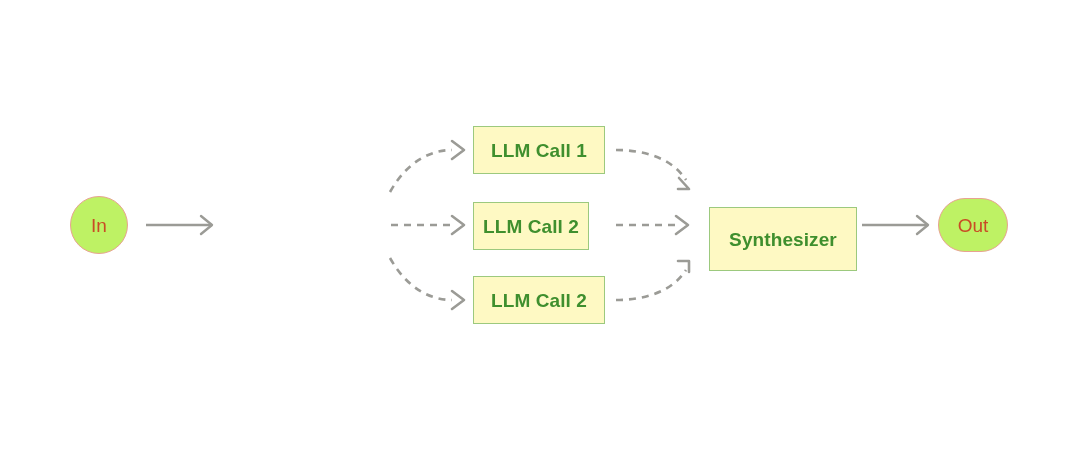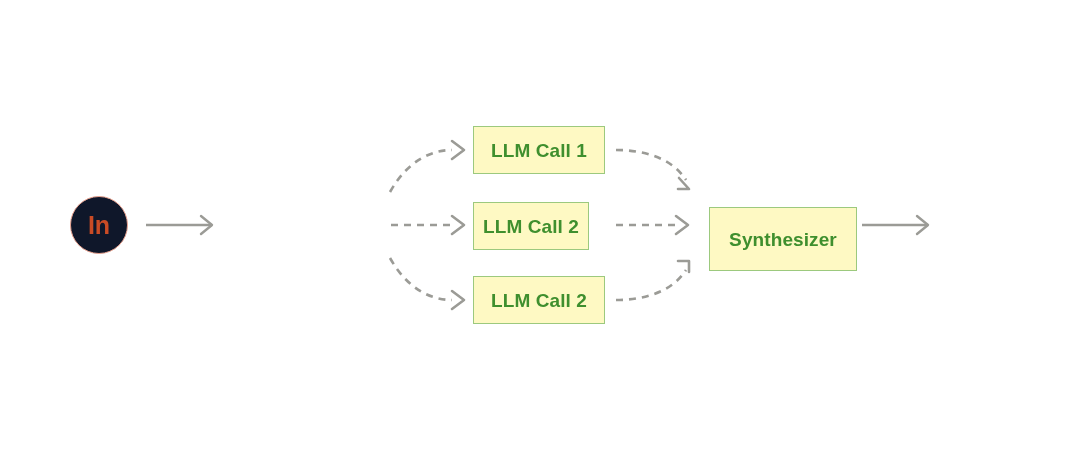--- a/index.html
+++ b/index.html
@@ -38,25 +38,25 @@
   }
   .node-process {
     background: #fef9c3;
     border: 1.3px solid #9cc97e;
     color: #3f8f2e;
     font-weight: bold;
     font-size: 19px;
     letter-spacing: 0.1px;
   }
   .node-terminal {
-    background: #0f172a;
+    background: #bef264;
     border: 1.4px solid #e8a391;
     color: #c94b25;
-    font-weight: bold;
-    font-size: 25px;
+    font-weight: normal;
+    font-size: 19px;
   }
   #node-in {
     left: 70px;
     top: 196px;
     width: 58px;
     height: 58px;
     border-radius: 50%;
   }
   #node-out {
     left: 938px;
@@ -160,14 +160,17 @@
   </div>
 
   <div class="node node-process" id="node-llm-3">
     <span>LLM Call 2</span>
   </div>
 
   <div class="node node-process" id="node-synthesizer">
     <span>Synthesizer</span>
   </div>
 
+  <div class="node node-terminal" id="node-out">
+    <span>Out</span>
+  </div>
 
 </div>
 
 </body></html>

